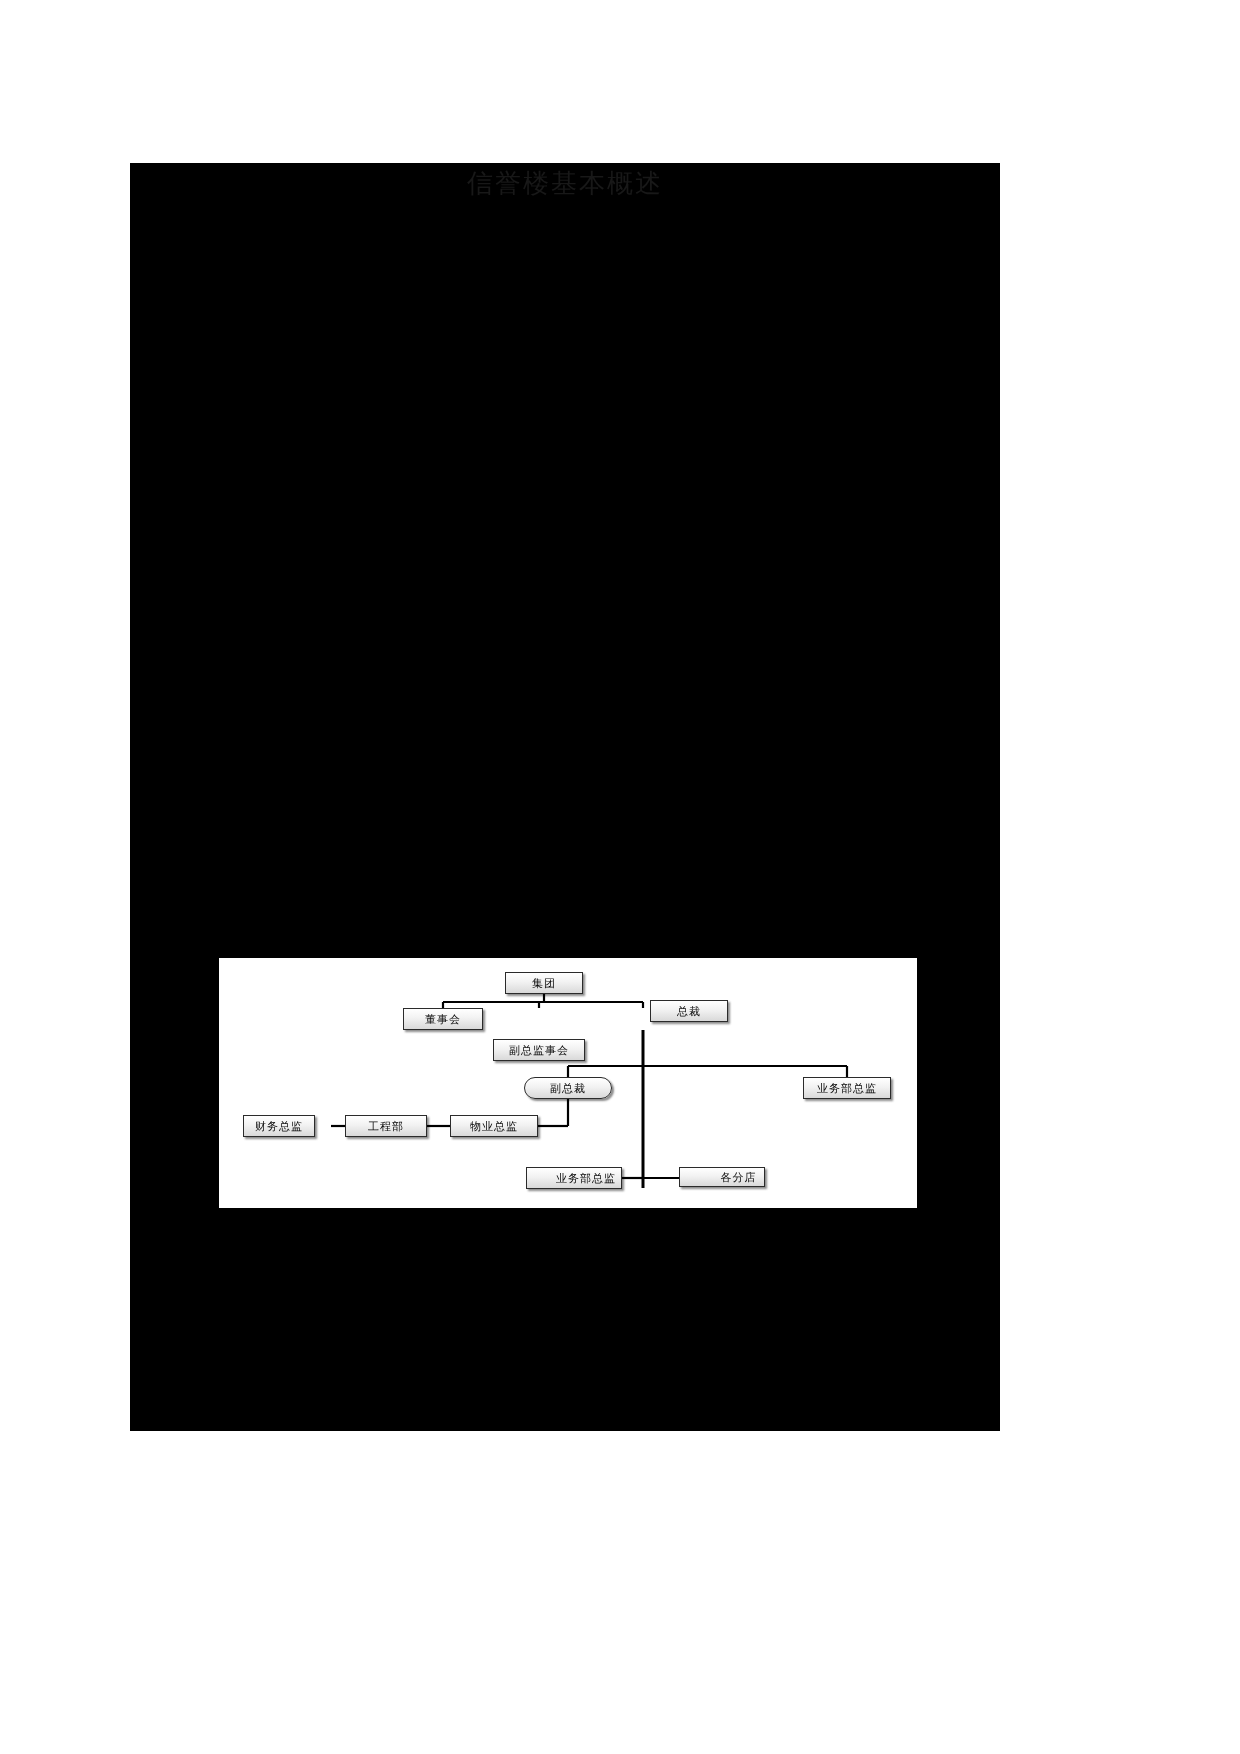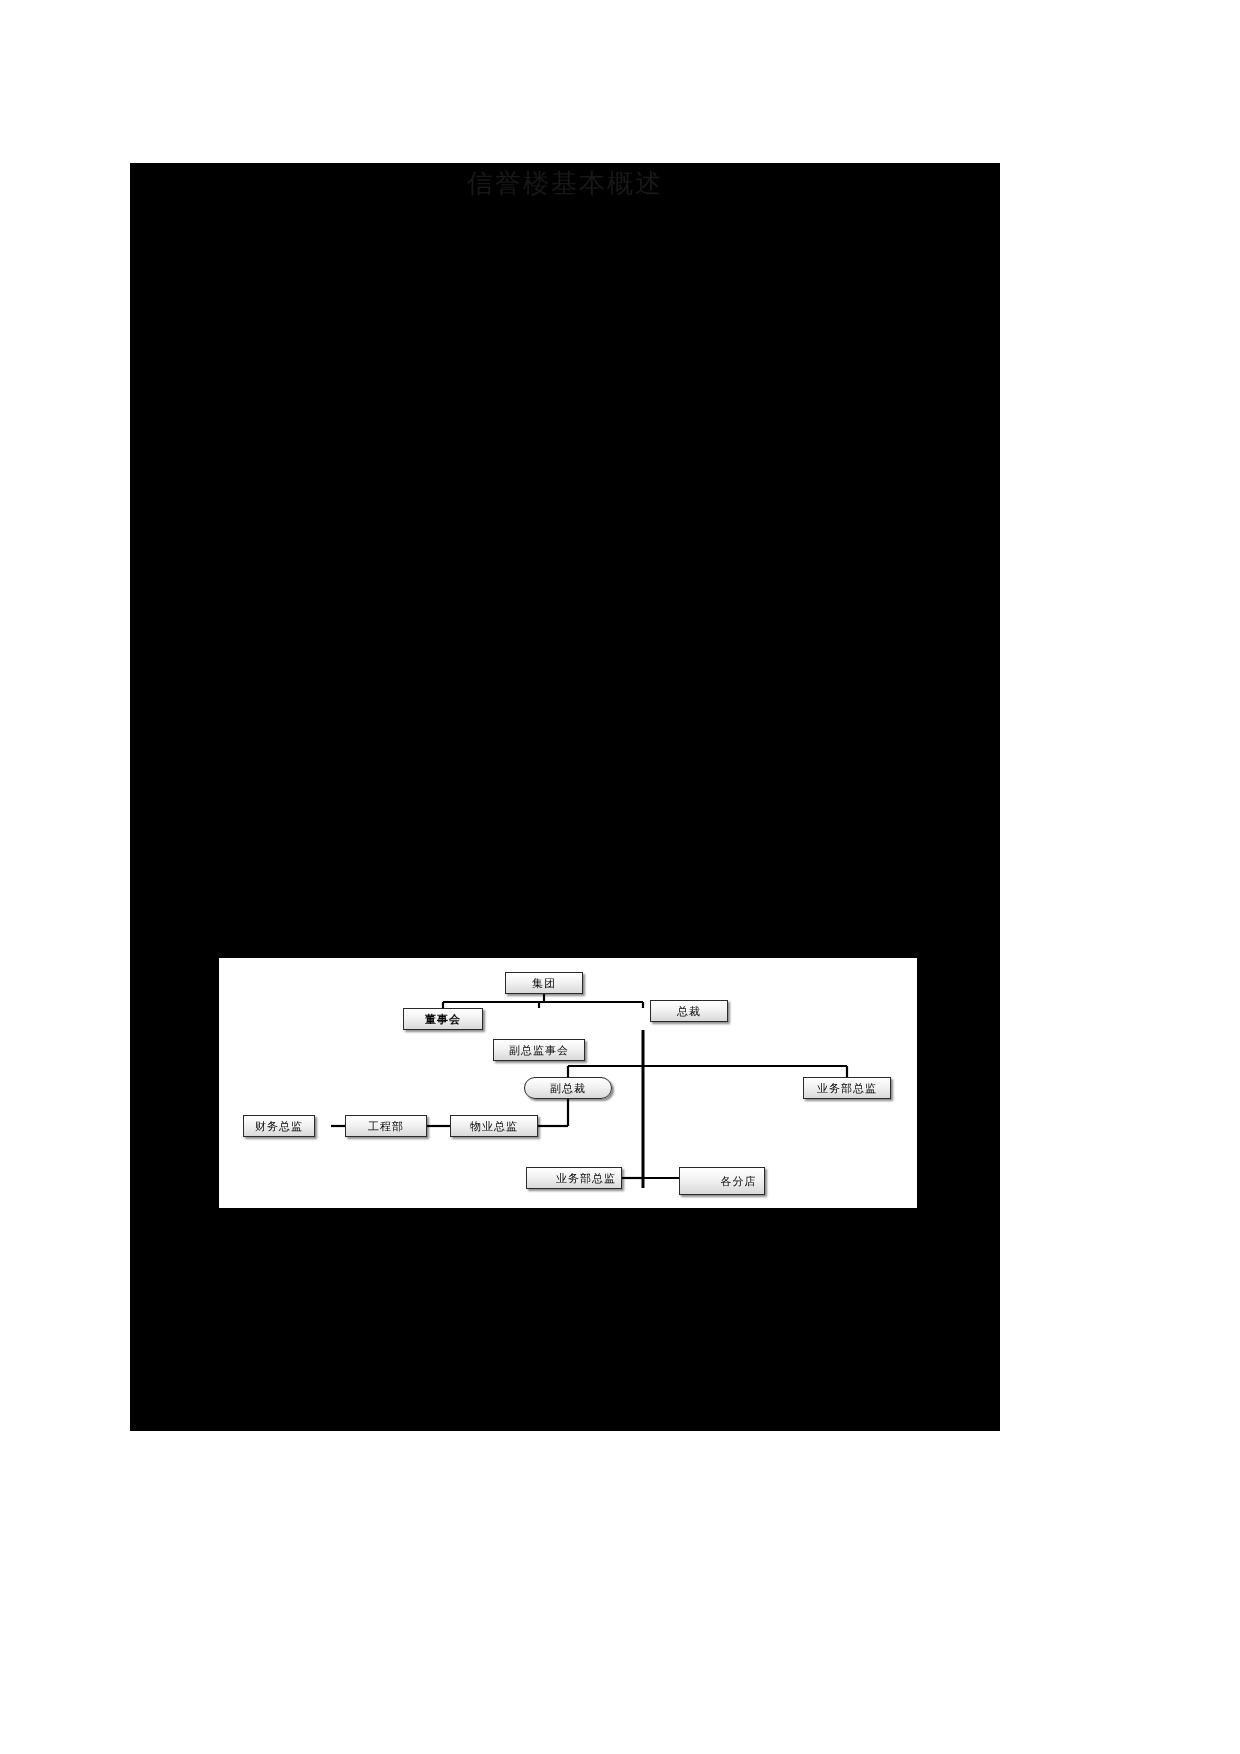--- a/index.html
+++ b/index.html
@@ -108,24 +108,24 @@
 
     <line x1="208" y1="168" x2="231" y2="168" stroke="#000" stroke-width="2.2"></line>
     <line x1="112" y1="168" x2="126" y2="168" stroke="#000" stroke-width="2.2"></line>
 
     <line x1="403" y1="220" x2="424" y2="220" stroke="#000" stroke-width="2.2"></line>
 
     <line x1="424" y1="220" x2="460" y2="220" stroke="#000" stroke-width="2.2"></line>
   </svg>
 
   <div class="node" style="left:286px; top:14px;  width:78px;  height:22px;">集团</div>
-  <div class="node" style="left:184px; top:50px;  width:80px;  height:22px;font-weight:bold;">董事会</div>
+  <div class="node" style="left:184px; top:50px;  width:80px;  height:22px;">董事会</div>
   <div class="node" style="left:274px; top:50px;  width:92px;  height:22px;margin-top:31px;">副总监事会</div>
   <div class="node" style="left:385px; top:42px;  width:78px;  height:22px;margin-left:46px;">总裁</div>
   <div class="node" style="left:305px; top:119px; width:88px; height:22px;border-radius:11px;">副总裁</div>
   <div class="node" style="left:584px; top:119px; width:88px;  height:22px;">业务部总监</div>
   <div class="node" style="left:24px;  top:157px; width:72px;  height:22px;">财务总监</div>
   <div class="node" style="left:126px; top:157px; width:82px;  height:22px;">工程部</div>
   <div class="node" style="left:231px; top:157px; width:88px;  height:22px;">物业总监</div>
   <div class="node" style="left:307px; top:209px; width:96px;  height:22px;padding-left:24px;">业务部总监</div>
-  <div class="node" style="left:460px; top:209px; width:86px;  height:28px;padding-left:33px;">各分店</div>
+  <div class="node" style="left:460px; top:209px; width:86px;  height:20px;padding-left:33px;">各分店</div>
 
 </div>
 
 </body></html>

